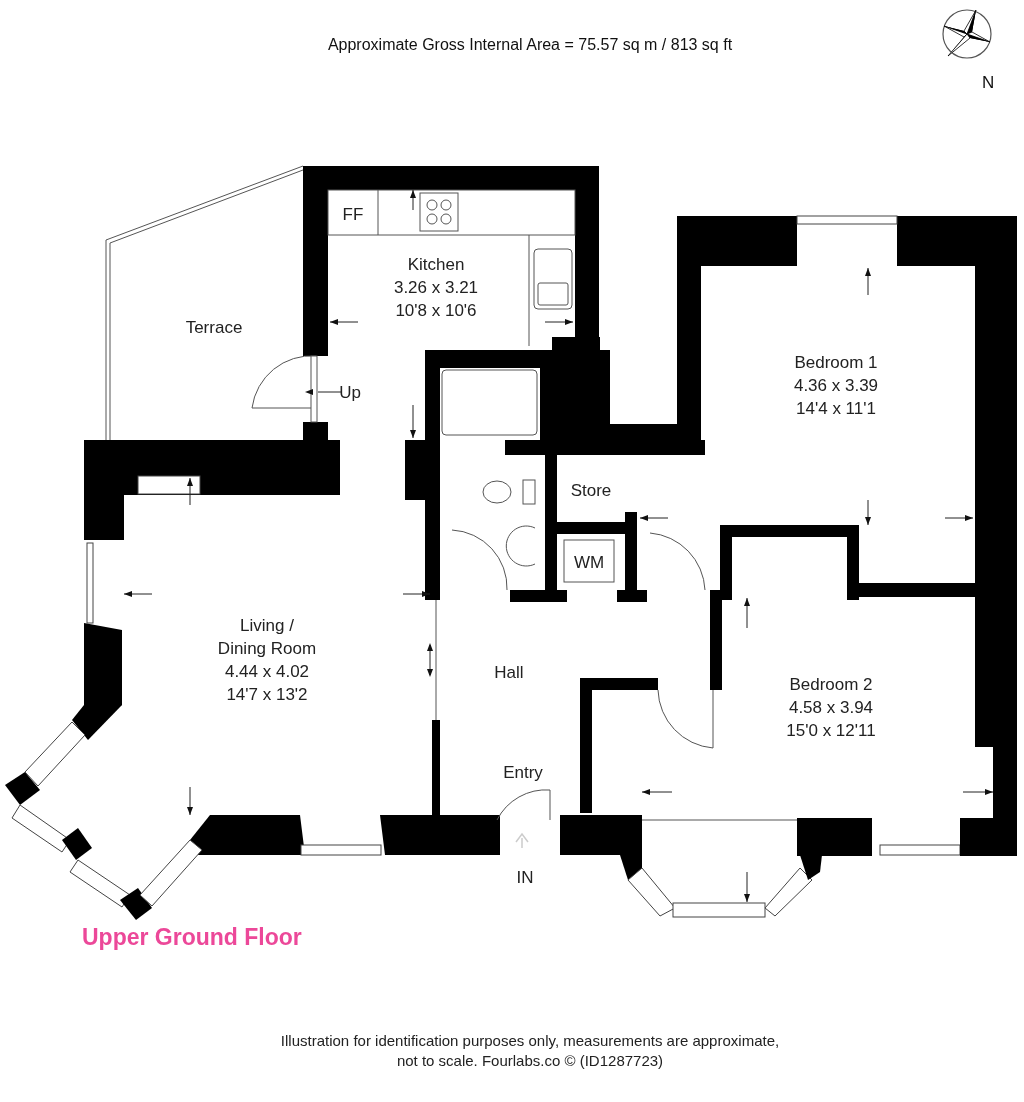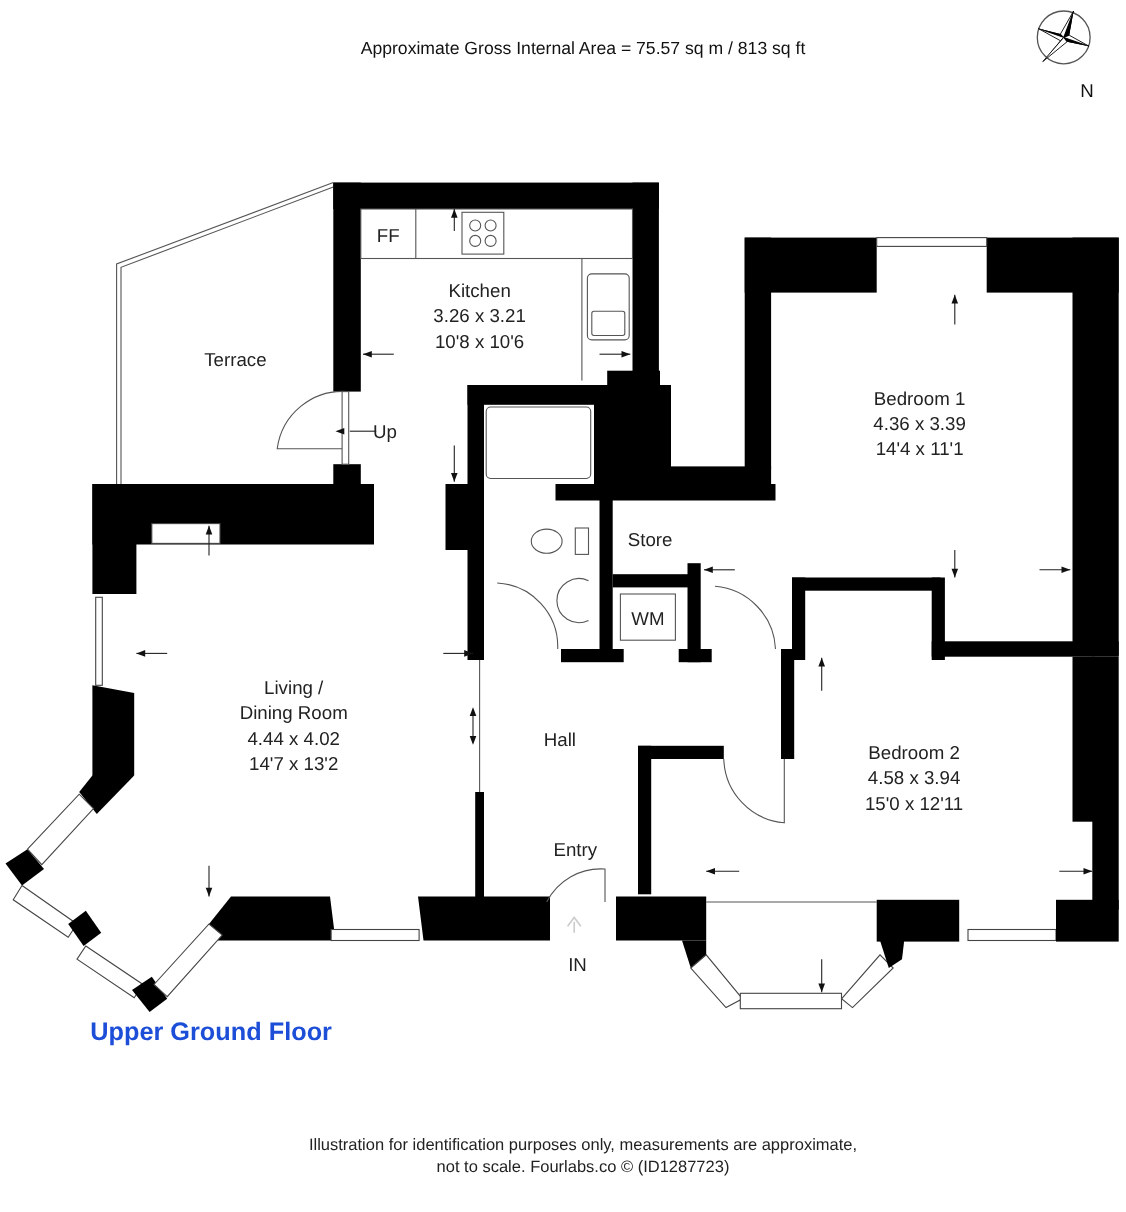--- a/index.html
+++ b/index.html
@@ -1,20 +1,20 @@
 <!DOCTYPE html>
 <html><head>
 <meta charset="utf-8">
 <style>
   html, body { margin: 0; padding: 0; background: #ffffff; }
   body { width: 1024px; height: 1102px; position: relative; overflow: hidden; font-family: "Liberation Sans", sans-serif; color: #111; }
   .header-text { position: absolute; top: 36px; left: 0; width: 1060px; text-align: center; font-size: 16px; color: #111; }
   .compass { position: absolute; left: 934px; top: 4px; width: 70px; height: 90px; }
   .plan { position: absolute; left: 0; top: 0; width: 1024px; height: 1102px; }
-  .floor-label { position: absolute; left: 82px; top: 924px; font-size: 23px; font-weight: bold; color: #1d4ed8; }
+  .floor-label { position: absolute; left: 82px; top: 924px; font-size: 23px; font-weight: bold; color: #ec4899; }
   .footer { position: absolute; top: 1031px; left: 0; width: 1060px; text-align: center; font-size: 15px; line-height: 20px; color: #222; }
   .room-label { font-family: "Liberation Sans", sans-serif; font-size: 17px; fill: #222; text-anchor: middle; }
   .small-label { font-family: "Liberation Sans", sans-serif; font-size: 17px; fill: #222; text-anchor: middle; }
   .wall { fill: #000; }
   .thin { fill: none; stroke: #555; stroke-width: 1; }
   .win { fill: #fff; stroke: #444; stroke-width: 1; }
   .arrow { stroke: #222; stroke-width: 1; fill: none; }
   .arrowhead { fill: #111; }
 </style>
 </head>

